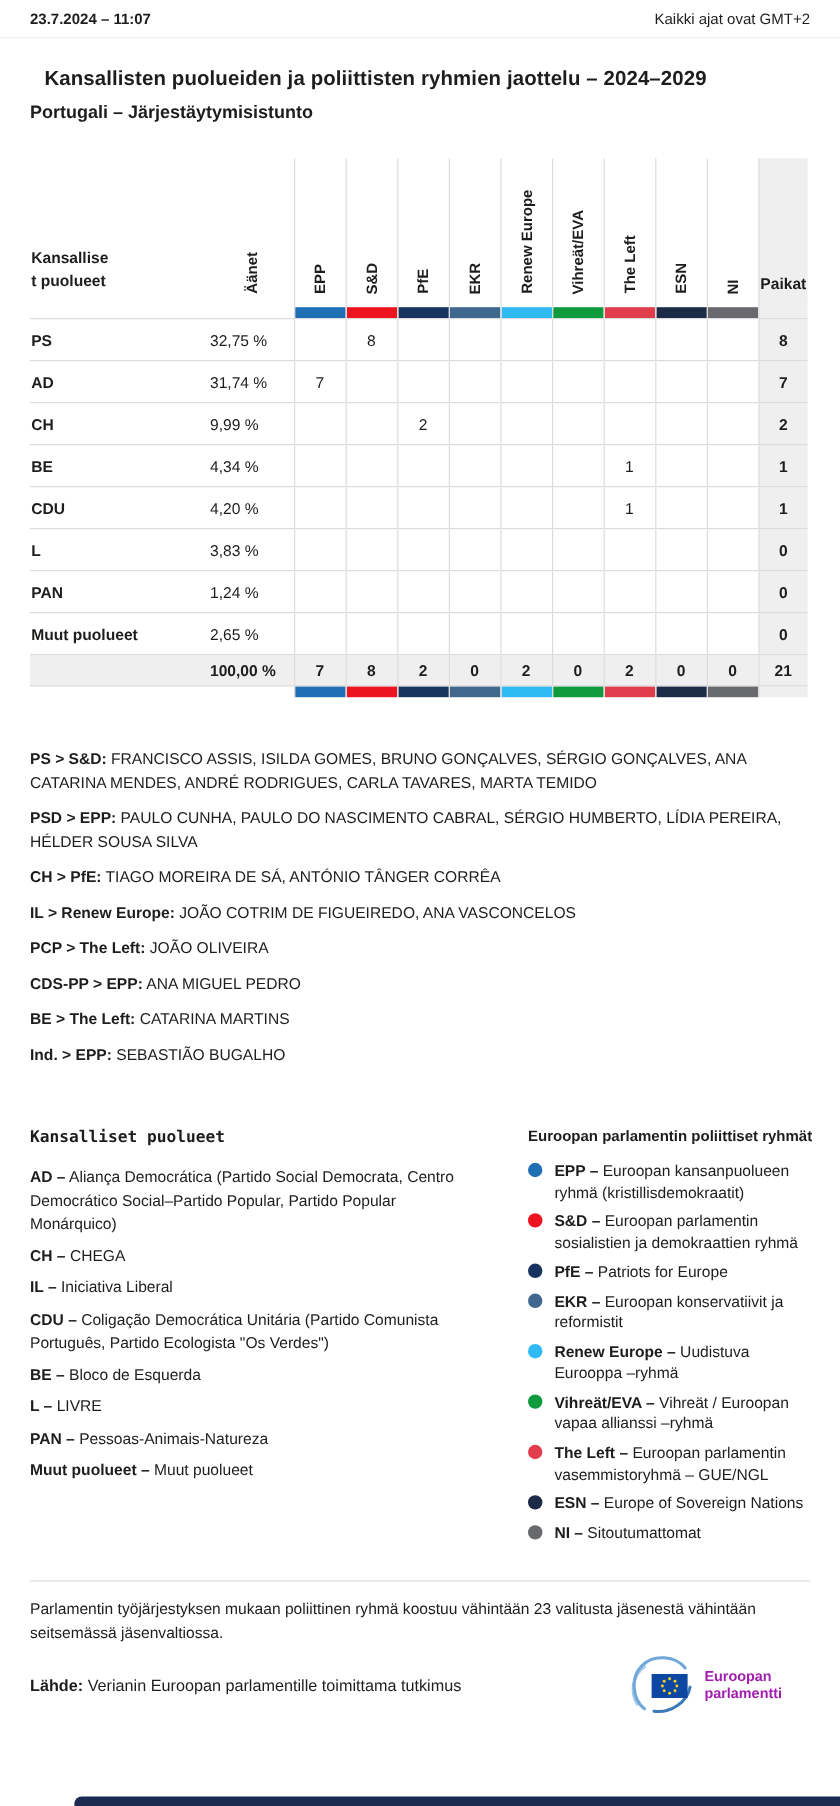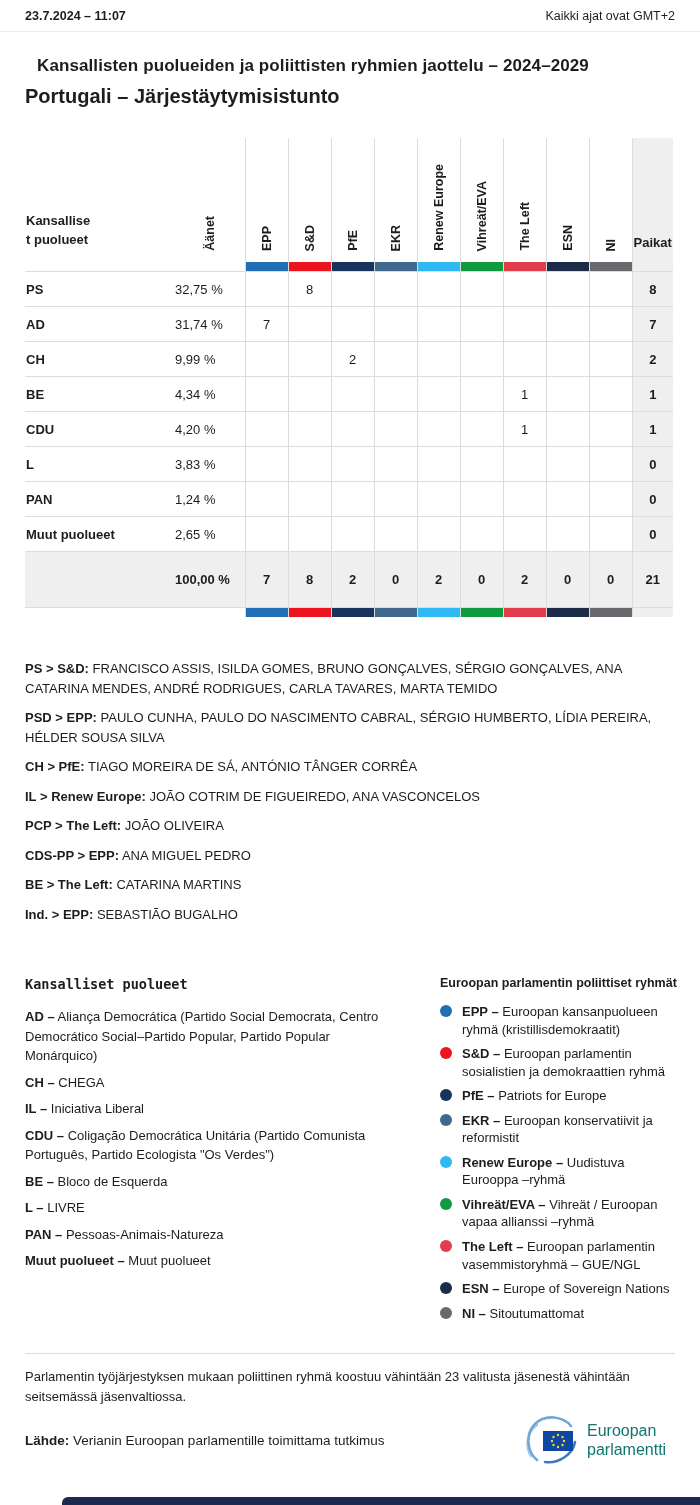--- a/index.html
+++ b/index.html
@@ -2,55 +2,55 @@
 <html><head>
 <meta charset="utf-8">
 <style>
   *{margin:0;padding:0;box-sizing:border-box}
   html,body{width:700px;background:#fff}
   body{height:1505px;overflow:hidden;font-family:"Liberation Sans",sans-serif;color:#1d1d1b;position:relative}
   .topbar{display:flex;justify-content:space-between;align-items:center;padding:9px 25px 8px;font-size:12.5px;border-bottom:1px solid #ececec}
   .topbar-date{font-weight:bold}
   .page{padding:0 25px}
   .title{font-size:17px;font-weight:bold;margin:24px 12px 9px;letter-spacing:.1px}
-  .subtitle{font-size:20px}
+  .subtitle{font-size:15px}
   table.seat-table{border-collapse:collapse;table-layout:fixed;width:648px;margin-top:30px;font-size:13px}
   .seat-table td,.seat-table th{padding:0;vertical-align:middle}
   th.corner{vertical-align:bottom;text-align:left;padding:0 0 12px 1px;font-size:13px;font-weight:bold}
   .corner-label{display:inline-block;width:66px;line-height:1.45;overflow-wrap:break-word;word-break:break-word}
   th.rot-cell{vertical-align:bottom;height:124px;text-align:center;padding-bottom:8px}
   .vtext{display:inline-block;writing-mode:vertical-rl;transform:rotate(180deg);white-space:nowrap;font-weight:bold;font-size:12.5px}
   th.seats-head{vertical-align:bottom;text-align:center;padding-bottom:12px;font-weight:bold;font-size:13px}
   .gcol{border-left:1px solid #dcdcdc}
   .seats-col{background:#efefef;border-left:1px solid #dcdcdc}
   tr.bar-row td{height:9px;padding:0}
   tr.bar-row .fill{height:9px;width:100%}
   tr.bar-bottom td{border-top:1px solid #dcdcdc}
   tr.data-row td{border-top:1px solid #dcdcdc;height:35px}
   td.party{text-align:left;font-weight:bold;padding-left:1px}
   td.votes{text-align:left;padding-right:10px}
   td.num{text-align:center}
   td.seats{text-align:center;font-weight:bold}
-  tr.total-row td{border-top:1px solid #dcdcdc;background:#efefef;font-weight:bold;height:56px}
+  tr.total-row td{border-top:1px solid #dcdcdc;background:#efefef;font-weight:bold;height:26px}
   .mep-lists{margin-top:42px}
   .mep{font-size:13px;line-height:1.5;margin-bottom:10px;max-width:648px}
   .legend{display:flex;margin-top:52px}
   .legend-parties{flex:0 0 392px;width:392px}
   .legend-parties h3{font-family:"DejaVu Sans Mono",monospace;font-size:13.5px;margin-bottom:15px}
   .pitem{font-size:13px;line-height:1.5;margin-bottom:7px;padding-right:14px}
   .legend-groups{margin-left:23px;width:235px}
   .legend-groups h3{font-size:12.5px;white-space:nowrap;margin-bottom:13px}
   .gitem{display:flex;margin-bottom:7px;font-size:13px;line-height:1.35}
   .dot{width:12px;height:12px;border-radius:50%;flex:0 0 12px;margin:2px 10px 0 0}
   .footnote-wrap{border-top:1px solid #dcdcdc;margin-top:24px;padding-top:13px}
   .footnote{font-size:13px;line-height:1.5;max-width:650px}
   .bottom-row{display:flex;justify-content:space-between;align-items:center;margin-top:10px}
   .source{font-size:13.5px}
   .ep-logo{display:flex;align-items:center;gap:8px;cursor:pointer}
-  .logo-text{font-size:16px;font-weight:normal;color:#0f766e;width:88px;line-height:1.2}
+  .logo-text{font-size:12px;font-weight:bold;color:#a21caf;width:88px;line-height:1.2}
   .bottom-bar{position:absolute;bottom:0;left:62px;right:0;height:8px;background:#1b2a4e;border-top-left-radius:6px}
 </style>
 </head>
 <body>
 
 <header class="topbar">
   <span class="topbar-date">23.7.2024 – 11:07</span>
   <span class="topbar-tz">Kaikki ajat ovat GMT+2</span>
 </header>
 

